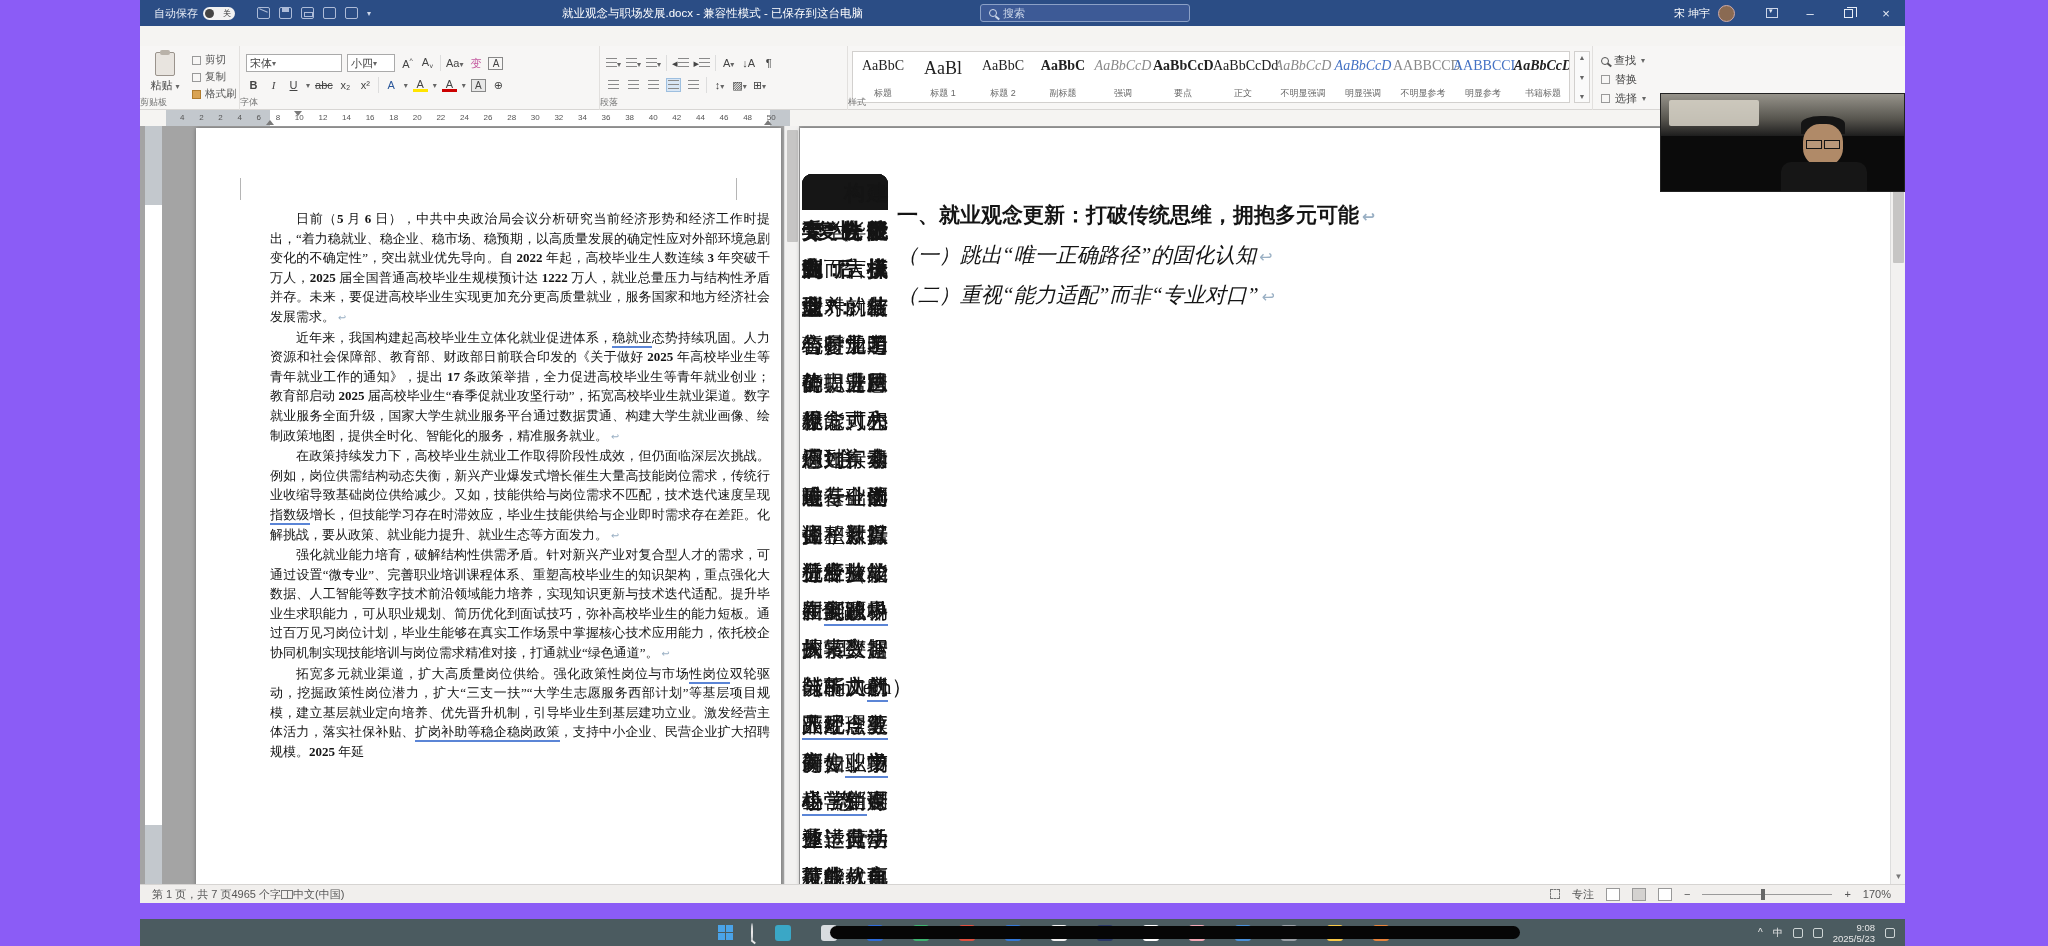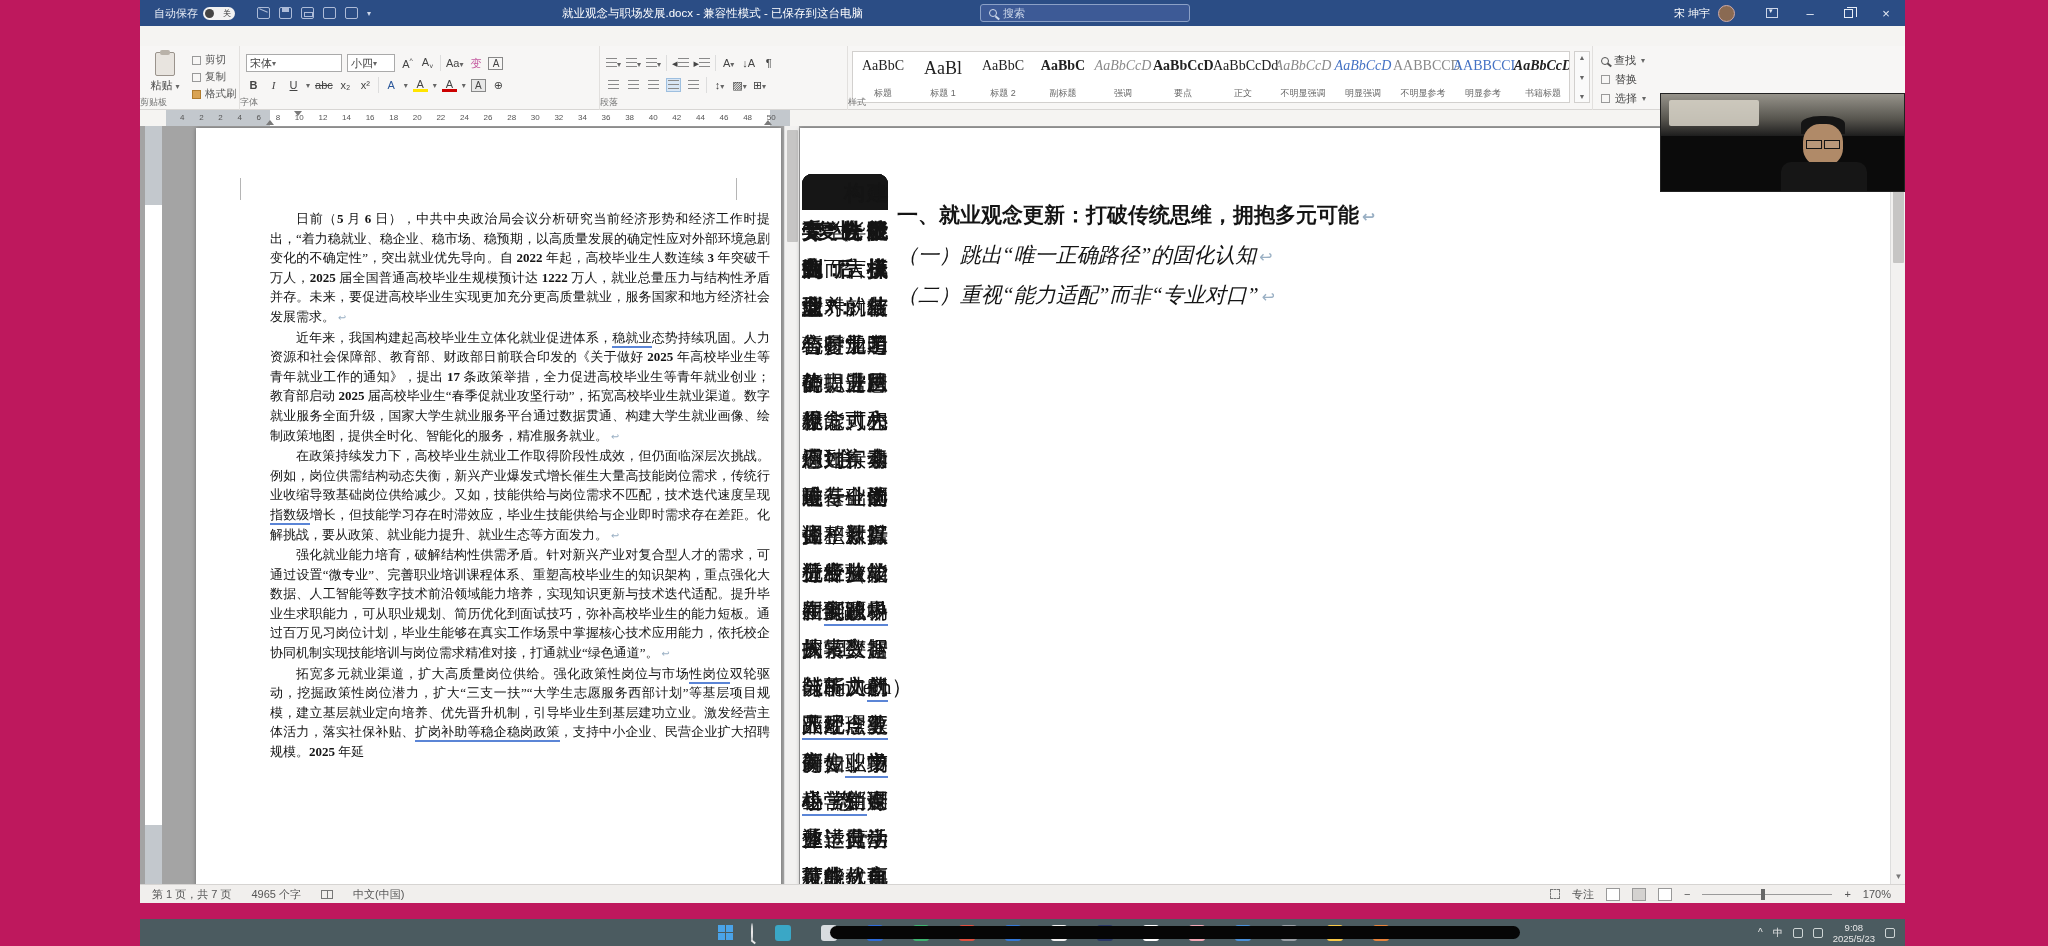--- a/index.html
+++ b/index.html
@@ -1,17 +1,17 @@
 <!DOCTYPE html>
 <html><head>
 <meta charset="utf-8">
 <style>
 *{margin:0;padding:0;box-sizing:border-box}
 body{background:#000;font-family:"Liberation Sans","DejaVu Sans",sans-serif;-webkit-font-smoothing:antialiased}
-.stage{position:relative;width:2048px;height:946px;background:#be185d;overflow:hidden}
+.stage{position:relative;width:2048px;height:946px;background:#8b5cf6;overflow:hidden}
 .app{position:absolute;left:140px;top:0;width:1765px;height:903px;background:#f5f4f2;overflow:hidden}
 
 
 .titlebar{position:absolute;top:0;left:0;right:0;height:26px;background:#2b4d85;color:#e8edf6;font-size:11px;display:flex;align-items:center}
 .autosave{display:flex;align-items:center;gap:5px;margin-left:14px}
 .toggle{width:32px;height:13px;border-radius:7px;background:#f2f2f2;position:relative;display:flex;align-items:center;justify-content:flex-end;padding-right:4px;color:#333;font-size:8px}
 .toggle .knob{position:absolute;left:2px;top:2px;width:9px;height:9px;border-radius:50%;background:#444}
 .qat{display:flex;align-items:center;gap:9px;margin-left:22px}
 .qicon{width:13px;height:12px;border:1px solid #bcc8e0;border-radius:2px;position:relative;opacity:.9}
 .qicon.save:after{content:"";position:absolute;left:2px;top:0;width:7px;height:4px;background:#bcc8e0}
@@ -106,41 +106,41 @@
 .bold{font-weight:bold}
 .num{font-weight:bold}
 .pil{color:#9ab0c4;font-size:.75em;margin-left:3px;font-family:"DejaVu Sans",sans-serif}
 .scroll{position:absolute;top:0;bottom:0;width:15px;background:#f2f1f0;border-left:1px solid #ddd}
 .sL{left:644px}.sR{left:1750px}
 .thumb{position:absolute;left:2px;width:11px;background:#c6c5c4;border-radius:1px}
 .sarrow{position:absolute;left:0;width:15px;height:15px;font-size:8px;color:#777;text-align:center;line-height:15px;background:#f2f1f0}
 
 
 .statusbar{position:absolute;left:0;right:0;top:884px;height:19px;background:#f1efed;border-top:1px solid #d6d4d2;display:flex;align-items:center;justify-content:space-between;font-size:11px;color:#555}
-.sb-l{display:flex;align-items:center;gap:20px;margin-left:12px}
+.sb-l{display:flex;align-items:center;margin-left:12px}
 .sb-r{display:flex;align-items:center;gap:12px;margin-right:14px}
 .book{width:12px;height:9px;border:1px solid #777;position:relative}
 .book:after{content:"";position:absolute;left:5px;top:0;bottom:0;width:1px;background:#777}
 .focusico{width:10px;height:10px;border:1px dashed #777}
 .viewico{width:14px;height:13px;border:1px solid #999;background:#fff;display:inline-block}
 .viewico.on{background:#d4d2d0}
 .zoomline{width:130px;height:1px;background:#9a9a9a;position:relative}
 .zoomthumb{position:absolute;left:45%;top:-5px;width:4px;height:11px;background:#666}
 
 
 .taskbar{position:absolute;left:140px;top:919px;width:1765px;height:27px;background:#4b5b60;display:flex;align-items:center}
 .winlogo{margin-left:578px;width:15px;height:15px;display:grid;grid-template-columns:7px 7px;grid-gap:1px;flex:none}
 .winlogo i{background:#4aa3e8}
 .tbsearch{margin-left:18px;color:#e8e8e8}
 .tbapps{display:flex;gap:30px;margin-left:22px;align-items:center}
 .appicon{width:16px;height:16px;border-radius:3px;flex:none}
 .tboverlay{position:absolute;left:690px;top:7px;width:690px;height:13px;border-radius:7px;background:#060606}
 .tray{margin-left:auto;margin-right:10px;display:flex;align-items:center;gap:10px;color:#e8e8e8;font-size:10px}
 .trayico{width:10px;height:10px;border:1px solid #cfd6d6;border-radius:2px}
-.dt{text-align:center;font-size:9.5px;line-height:11px}
+.dt{text-align:right;font-size:9.5px;line-height:11px}
 
 
 .webcam{position:absolute;left:1660px;top:93px;width:245px;height:99px;background:#0b0b0b;overflow:hidden;border:1px solid #222}
 .cam-light{position:absolute;left:0;top:0;width:245px;height:42px;background:linear-gradient(180deg,#b9b5aa 0%,#6a675f 60%,#222 100%);opacity:.8}
 .cam-shelf{position:absolute;left:8px;top:6px;width:90px;height:26px;background:#d8d4c8;opacity:.85;border-radius:2px}
 .person{position:absolute;left:118px;top:22px;width:90px;height:80px}
 .hair{position:absolute;left:22px;top:0;width:44px;height:18px;background:#151515;border-radius:45% 45% 0 0}
 .face{position:absolute;left:24px;top:8px;width:40px;height:42px;background:#b08a68;border-radius:42%}
 .glasses{position:absolute;left:27px;top:24px;width:34px;height:9px;display:flex;gap:2px}
 .glasses i{flex:1;border:1.5px solid #141414;background:rgba(255,255,255,.12)}

